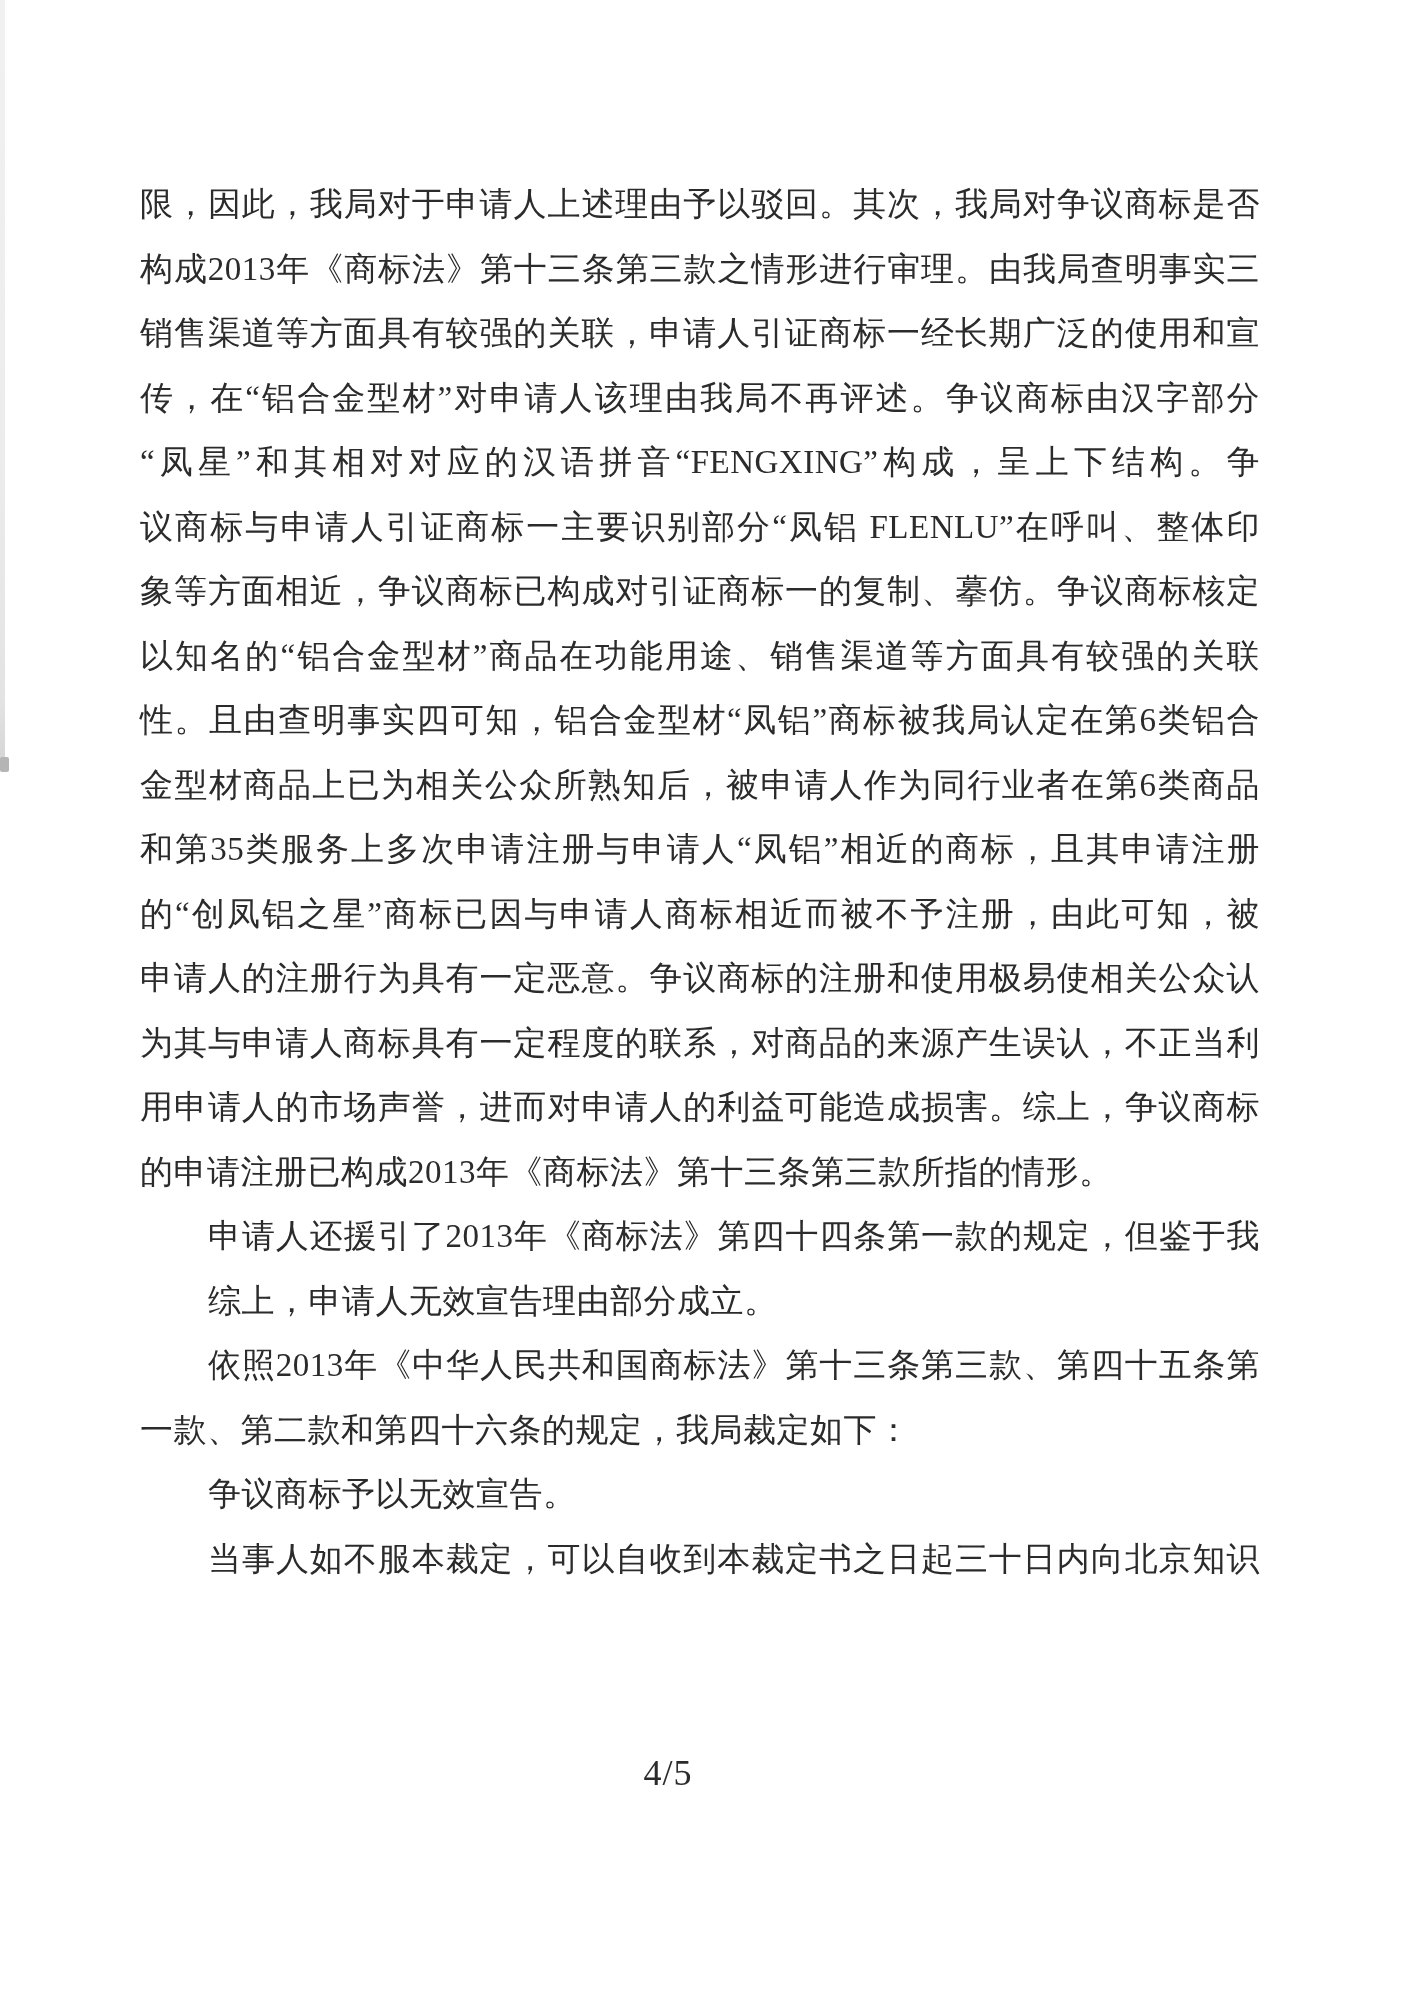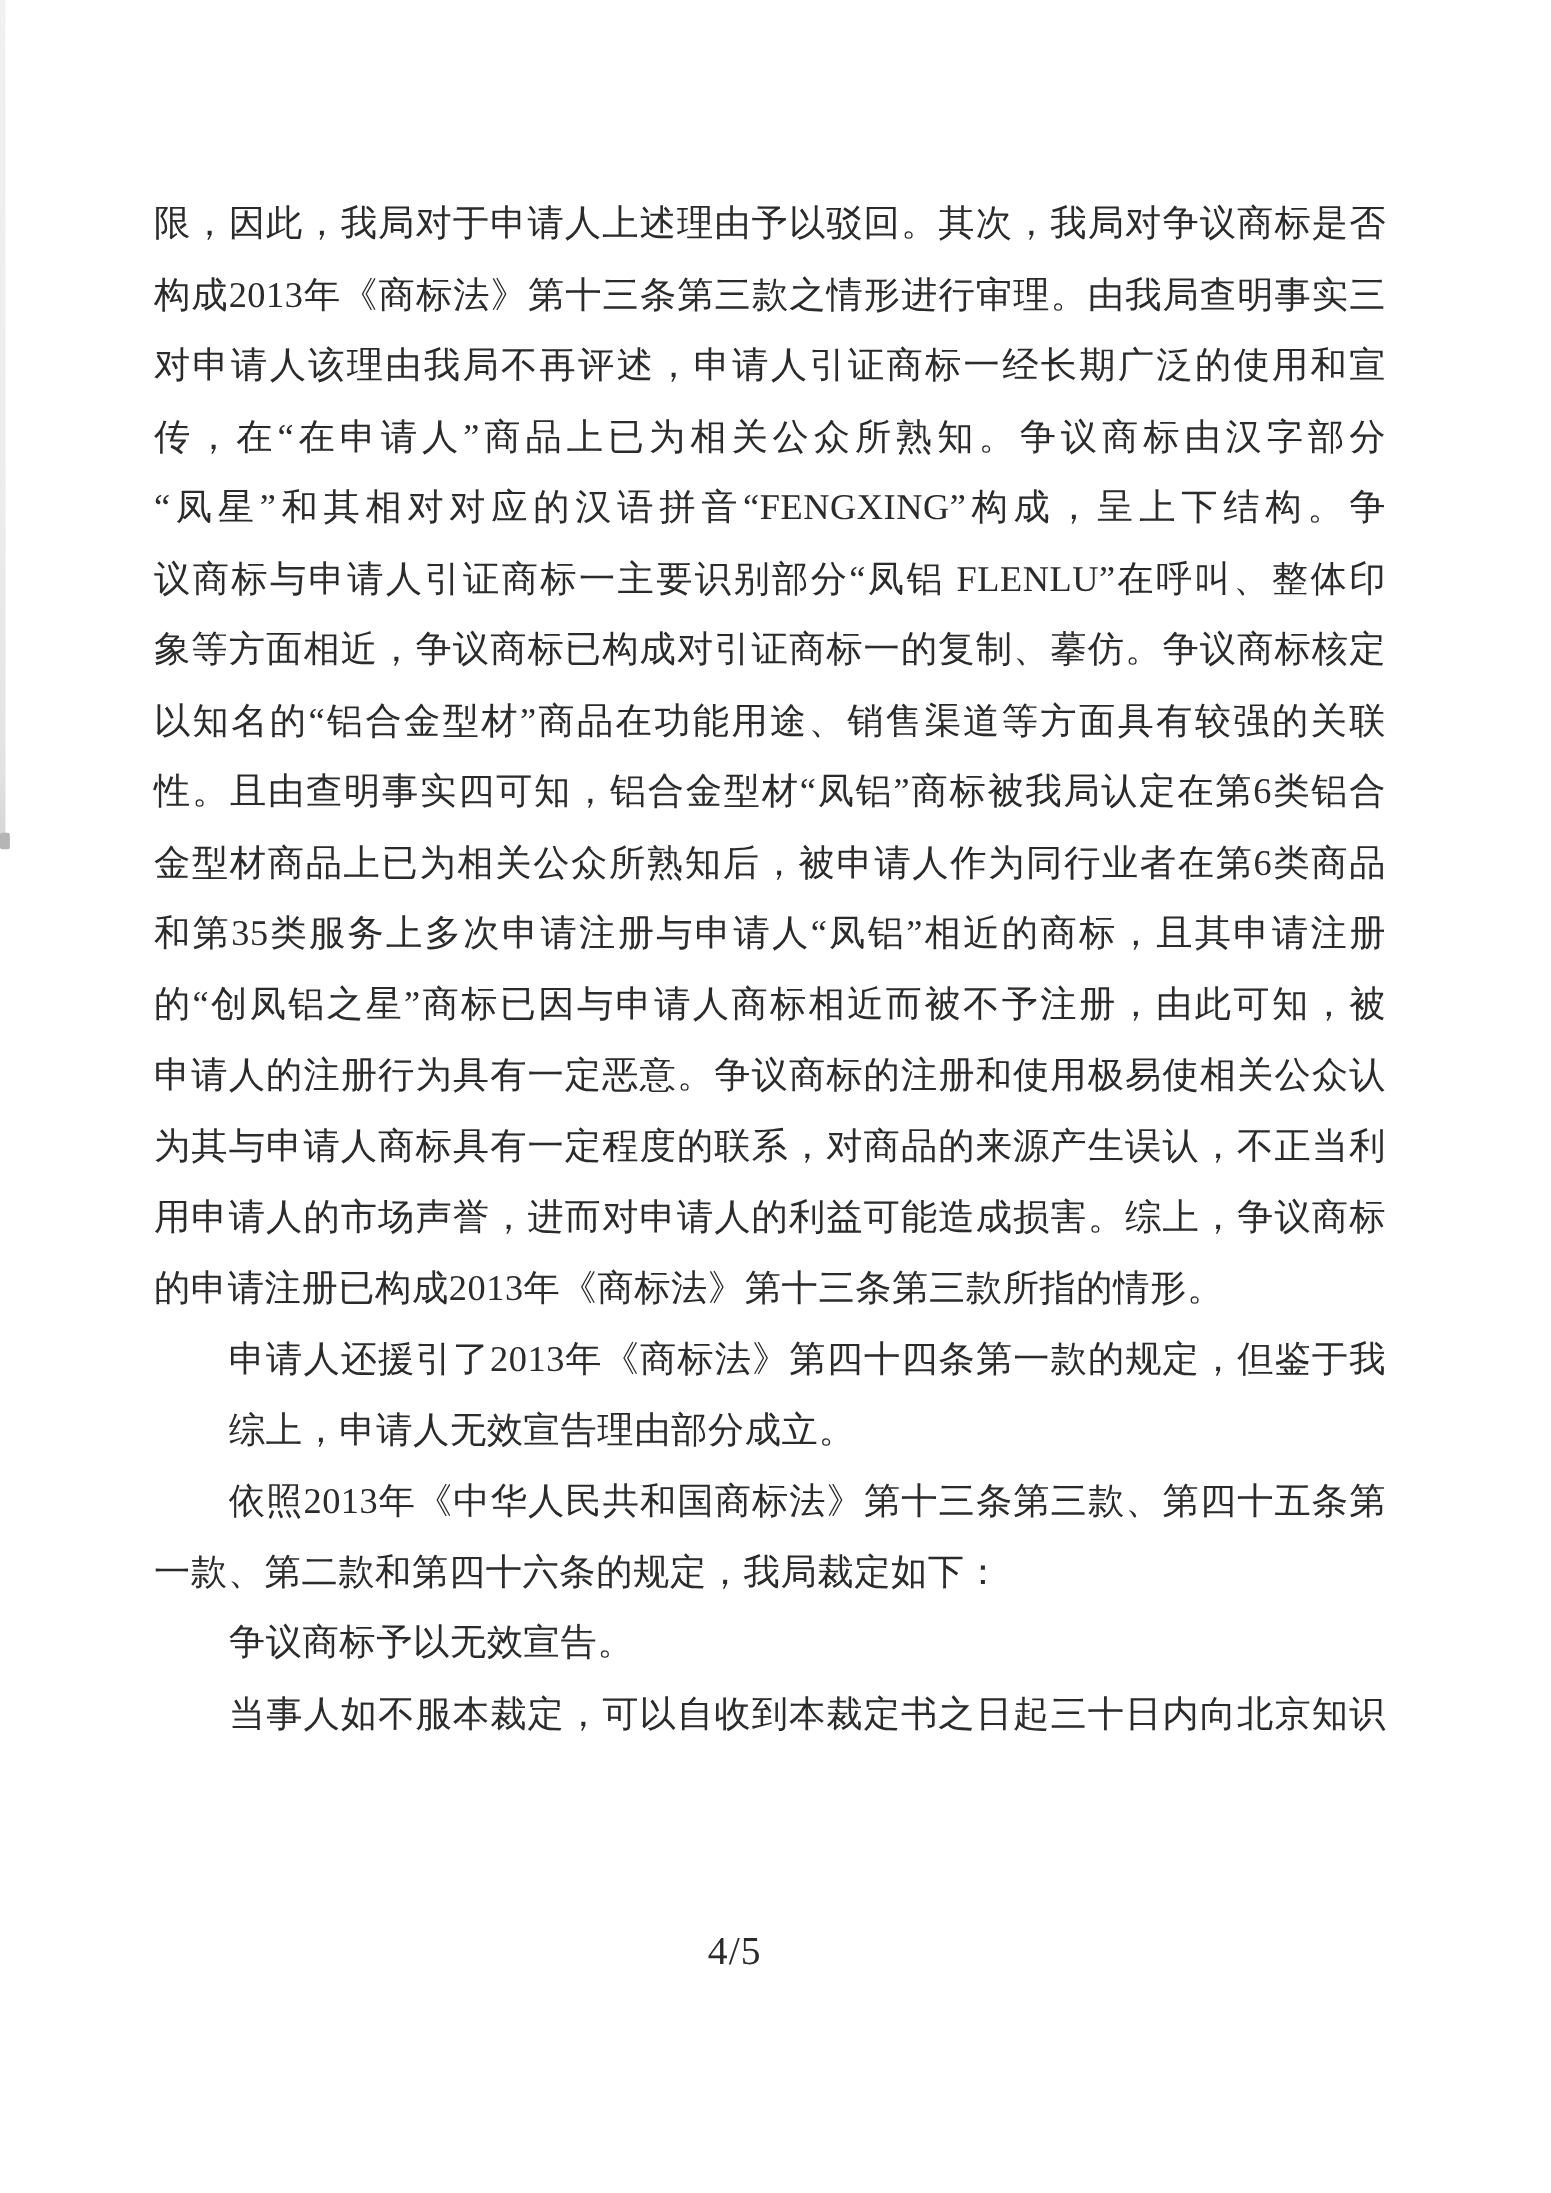--- a/index.html
+++ b/index.html
@@ -68,22 +68,22 @@
 </head>
 <body>
 
 <div class="page">
   <div class="edge-line"></div>
   <div class="edge-mark"></div>
 
   <div class="text-block" id="text-block">
       <div class="line j">限，因此，我局对于申请人上述理由予以驳回。其次，我局对争议商标是否</div>
       <div class="line j">构成2013年《商标法》第十三条第三款之情形进行审理。由我局查明事实三</div>
-      <div class="line j">对申请人该理由我局不再评述，申请人引证商标一经长期广泛的使用和宣</div>
-      <div class="line j">传，在“在申请人”商品上已为相关公众所熟知。争议商标由汉字部分</div>
+      <div class="line j">销售渠道等方面具有较强的关联，申请人引证商标一经长期广泛的使用和宣</div>
+      <div class="line j">传，在“铝合金型材”对申请人该理由我局不再评述。争议商标由汉字部分</div>
       <div class="line j">“凤星”和其相对对应的汉语拼音“FENGXING”构成，呈上下结构。争</div>
       <div class="line j">议商标与申请人引证商标一主要识别部分“凤铝 FLENLU”在呼叫、整体印</div>
       <div class="line j">象等方面相近，争议商标已构成对引证商标一的复制、摹仿。争议商标核定</div>
       <div class="line j">以知名的“铝合金型材”商品在功能用途、销售渠道等方面具有较强的关联</div>
       <div class="line j">性。且由查明事实四可知，铝合金型材“凤铝”商标被我局认定在第6类铝合</div>
       <div class="line j">金型材商品上已为相关公众所熟知后，被申请人作为同行业者在第6类商品</div>
       <div class="line j">和第35类服务上多次申请注册与申请人“凤铝”相近的商标，且其申请注册</div>
       <div class="line j">的“创凤铝之星”商标已因与申请人商标相近而被不予注册，由此可知，被</div>
       <div class="line j">申请人的注册行为具有一定恶意。争议商标的注册和使用极易使相关公众认</div>
       <div class="line j">为其与申请人商标具有一定程度的联系，对商品的来源产生误认，不正当利</div>

